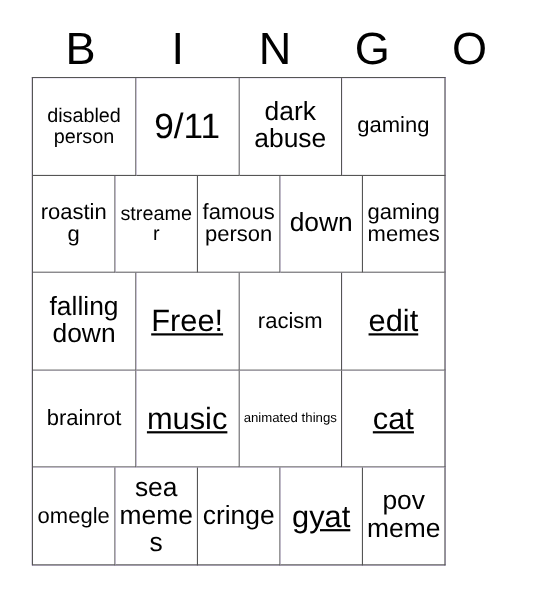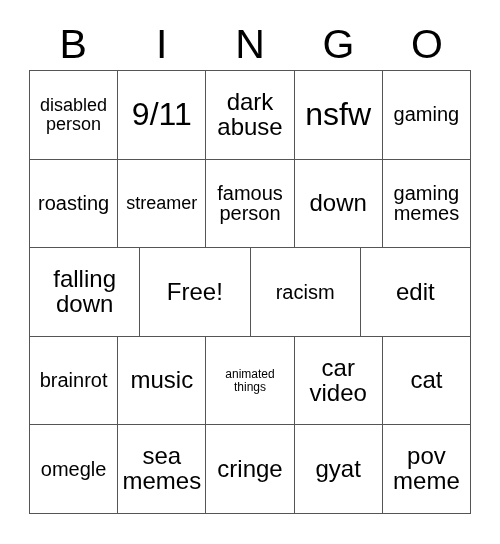--- a/index.html
+++ b/index.html
@@ -43,21 +43,21 @@
     font-weight: 400;
     letter-spacing: 0px;
     color: #000000;
   }
 
   
   #bingo-grid {
     position: absolute;
     left: 29px;
     top: 70px;
-    width: 442px;
+    width: 376px;
     height: 444px;
     border-top: 1px solid #555555;
     border-left: 1px solid #555555;
     box-sizing: border-box;
     display: flex;
     flex-direction: column;
     background: #4c1d95;
   }
   .bingo-row {
     flex: 1 1 0;
@@ -78,21 +78,21 @@
     line-height: 1.04;
     word-break: break-word;
     background: #ffffff;
   }
 
   
   .fs-xs  { font-size: 12px; }
   .fs-s   { font-size: 18px; }
   .fs-m   { font-size: 20px; }
   .fs-l   { font-size: 24px; }
-  .fs-xl  { font-size: 24px; }
+  .fs-xl  { font-size: 28px; text-decoration: underline; }
   .fs-xxl { font-size: 32px; }
 </style>
 </head>
 <body>
 
 <div id="bingo-card">
 
   <div id="bingo-header">
     <div class="header-letter">B</div>
     <div class="header-letter">I</div>
@@ -100,21 +100,20 @@
     <div class="header-letter">G</div>
     <div class="header-letter">O</div>
   </div>
 
   <div id="bingo-grid">
 
     <div class="bingo-row">
       <div class="bingo-cell fs-s">disabled person</div>
       <div class="bingo-cell fs-xxl">9/11</div>
       <div class="bingo-cell fs-l">dark abuse</div>
-      <div class="bingo-cell fs-xxl">nsfw</div>
       <div class="bingo-cell fs-m">gaming</div>
     </div>
 
     <div class="bingo-row">
       <div class="bingo-cell fs-m">roasting</div>
       <div class="bingo-cell fs-s">streamer</div>
       <div class="bingo-cell fs-m">famous person</div>
       <div class="bingo-cell fs-l">down</div>
       <div class="bingo-cell fs-m">gaming memes</div>
     </div>
@@ -123,21 +122,20 @@
       <div class="bingo-cell fs-l">falling down</div>
       <div class="bingo-cell fs-xl">Free!</div>
       <div class="bingo-cell fs-m">racism</div>
       <div class="bingo-cell fs-xl">edit</div>
     </div>
 
     <div class="bingo-row">
       <div class="bingo-cell fs-m">brainrot</div>
       <div class="bingo-cell fs-xl">music</div>
       <div class="bingo-cell fs-xs">animated things</div>
-      <div class="bingo-cell fs-xl">car video</div>
       <div class="bingo-cell fs-xl">cat</div>
     </div>
 
     <div class="bingo-row">
       <div class="bingo-cell fs-m">omegle</div>
       <div class="bingo-cell fs-l">sea memes</div>
       <div class="bingo-cell fs-l">cringe</div>
       <div class="bingo-cell fs-xl">gyat</div>
       <div class="bingo-cell fs-l">pov meme</div>
     </div>

